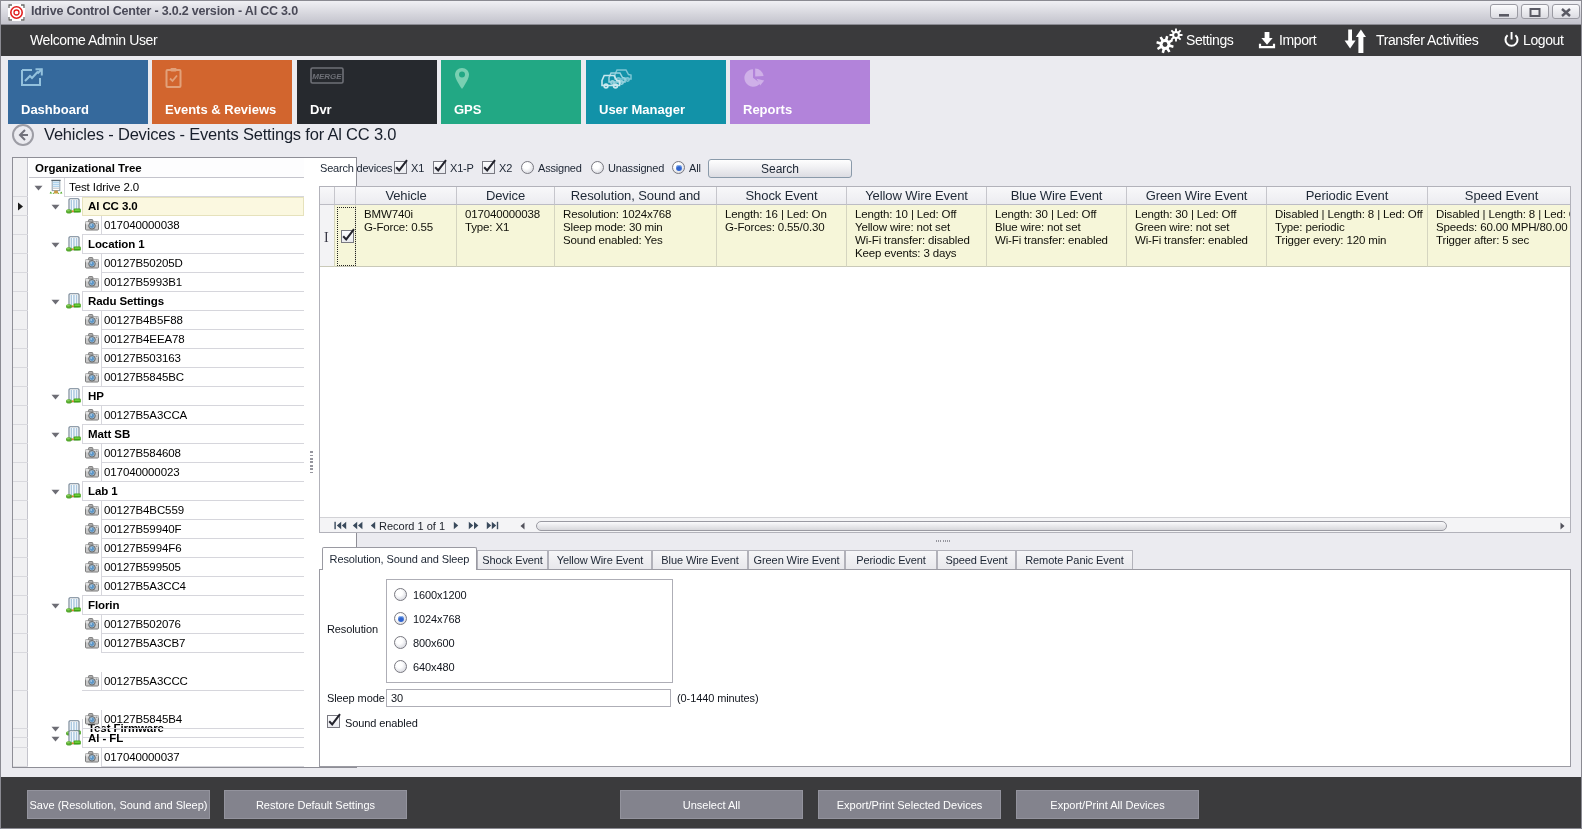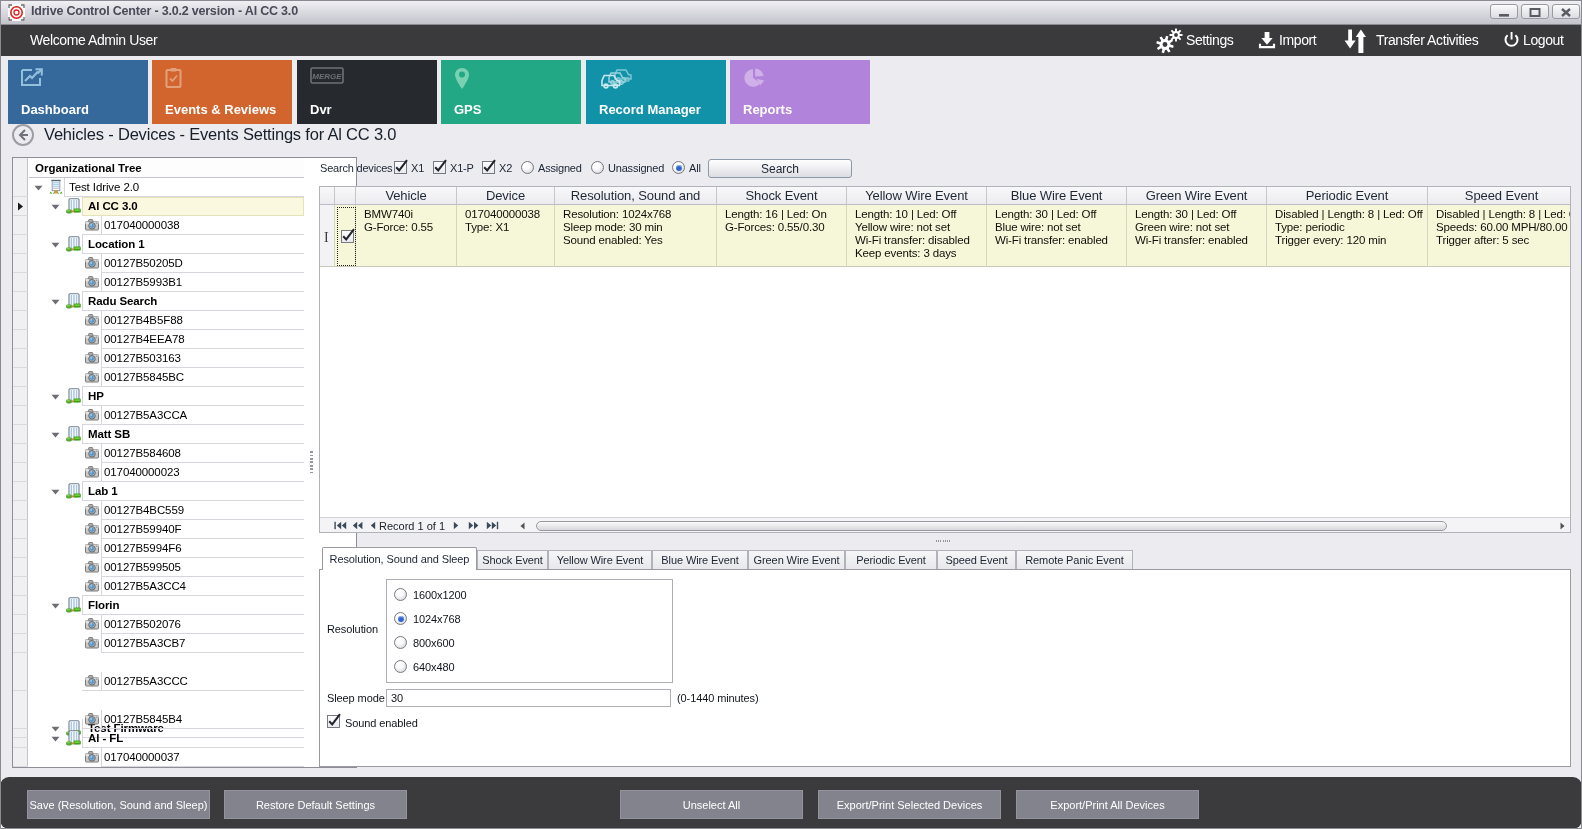--- a/index.html
+++ b/index.html
@@ -54,21 +54,21 @@
 .tab.inactive { top:550px; height:19px; background:linear-gradient(#f6f6f8,#e8e8ec); border:1px solid #b2b2ba;
   line-height:19px; border-bottom:none; }
 .tab.active { top:547px; height:23px; background:#fff; border:1px solid #9a9aa2; border-bottom:none;
   line-height:22px; z-index:5; border-radius:2px 2px 0 0; }
 .tpanel { position:absolute; left:319px; top:569px; width:1252px; height:198px; background:#fff;
   border:1px solid #9a9aa2; z-index:1; }
 .flabel { position:absolute; font-size:11px; letter-spacing:-0.1px; color:#10141c; }
 .rbox { position:absolute; left:66px; top:9px; width:287px; height:104px; border:1px solid #aeaeb6; }
 .sleepinput { position:absolute; left:66px; top:119px; width:285px; height:18px; border:1px solid #aeaeb6;
   font-size:11px; color:#10141c; line-height:17px; padding-left:4px; }
-.bottombar { position:absolute; left:0; top:777px; width:1582px; height:52px; background:#3b3b3d;border-radius:9px; }
+.bottombar { position:absolute; left:0; top:777px; width:1582px; height:52px; background:#3b3b3d; }
 .bbtn { position:absolute; top:13px; width:183px; height:29px; background:#83838d; border:1px solid #93939d;
   color:#fff; font-size:11px; text-align:center; line-height:28px; overflow:hidden; }
 .splitv { position:absolute; left:310px; top:451px; height:24px; width:3px;
   background:repeating-linear-gradient(180deg,#96969e 0 1.5px,transparent 1.5px 3.5px); }
 .splith { position:absolute; left:936px; top:540px; width:14px; height:2px;
   background:repeating-linear-gradient(90deg,#96969e 0 1px,transparent 1px 2.2px); }
 .winframe { position:absolute; left:0; top:0; width:1582px; height:829px; border:1px solid #8a8a92; pointer-events:none; }
 </style></head><body>
 
 <div class="titlebar">
@@ -163,21 +163,21 @@
      <path d="M10 10.5 L12 6 L21 6 L23.5 10.5 L26 11 L26 15 L10 15 Z"></path>
      <circle cx="13.5" cy="15.5" r="1.7"></circle>
         <circle cx="22.5" cy="15.5" r="1.7"></circle>
    </g>
    <g fill="none" stroke="#c9e8ee" stroke-width="1.6">
      <path d="M3 13.5 L5.2 8.5 L15 8.5 L17.8 13.5 L20.5 14 L20.5 18.5 L3 18.5 Z"></path>
      <circle cx="7" cy="19" r="1.9"></circle>
         <circle cx="16.5" cy="19" r="1.9"></circle>
    </g>
  </svg>
-    <div class="lbl">Record Manager</div>
+    <div class="lbl">User Manager</div>
   </div>
 <div class="tile" style="left:730px;background:#b283da">
     <svg class="ticon" width="23" height="23" viewBox="0 0 23 23">
    <path d="M10 2.2 A 8.8 8.8 0 1 0 17.3 16.2 L10 10.8 Z" fill="#cfb0e8"></path>
    <path d="M12.2 1.6 A 8.8 8.8 0 0 1 20.6 8.9 L12.2 9.4 Z" fill="#cfb0e8"></path>
    <path d="M13.6 11.8 L21.2 13.6 L17.2 18.4 Z" fill="#cfb0e8"></path>
  </svg>
     <div class="lbl">Reports</div>
   </div>
 <div class="backbtn"><svg width="18" height="18" viewBox="0 0 18 18">
@@ -309,21 +309,21 @@
 <rect x="3" y="0.8" width="10" height="13" rx="1" fill="#fff" stroke="#6d7f90" stroke-width="1.1"></rect>
 <rect x="4.6" y="2" width="1.5" height="10.6" fill="#aac8e0"></rect>
 <rect x="7.2" y="2" width="1.5" height="10.6" fill="#aac8e0"></rect>
 <rect x="9.8" y="2" width="1.5" height="10.6" fill="#aac8e0"></rect>
 <ellipse cx="3" cy="13.4" rx="3" ry="2.1" fill="#55a82e"></ellipse>
 <ellipse cx="2.4" cy="12.6" rx="1.5" ry="1" fill="#83cc55"></ellipse>
 <rect x="7.6" y="10.6" width="7.2" height="4" rx="1.2" fill="#3fa214"></rect>
 <rect x="8.4" y="11.4" width="5.6" height="1.4" rx="0.7" fill="#7edb4a"></rect>
 <circle cx="6.8" cy="13.2" r="1" fill="#e08428"></circle>
 </svg>
-<div class="tlabel" style="left:75px;font-weight:bold">Radu Search</div>
+<div class="tlabel" style="left:75px;font-weight:bold">Radu Settings</div>
 </div>
 <div class="trow" style="top:153px">
 <div class="hl" style="left:88px;width:203px"></div>
 <div class="vl" style="left:88px"></div>
 <div class="glline"></div>
 <svg class="ti" style="left:71px" width="16" height="16" viewBox="0 0 16 16">
 <rect x="1.5" y="4.5" width="13" height="8.5" rx="1" fill="#c9c9c9" stroke="#7a7a7a"></rect>
 <rect x="1.5" y="4.5" width="13" height="3" rx="1" fill="#e3e3e3"></rect>
 <rect x="4.6" y="2.6" width="4.2" height="2.4" rx="0.6" fill="#b8b8b8" stroke="#7a7a7a"></rect>
 <circle cx="8" cy="8.8" r="3.3" fill="#9db8cc" stroke="#6a6a6a"></circle>

